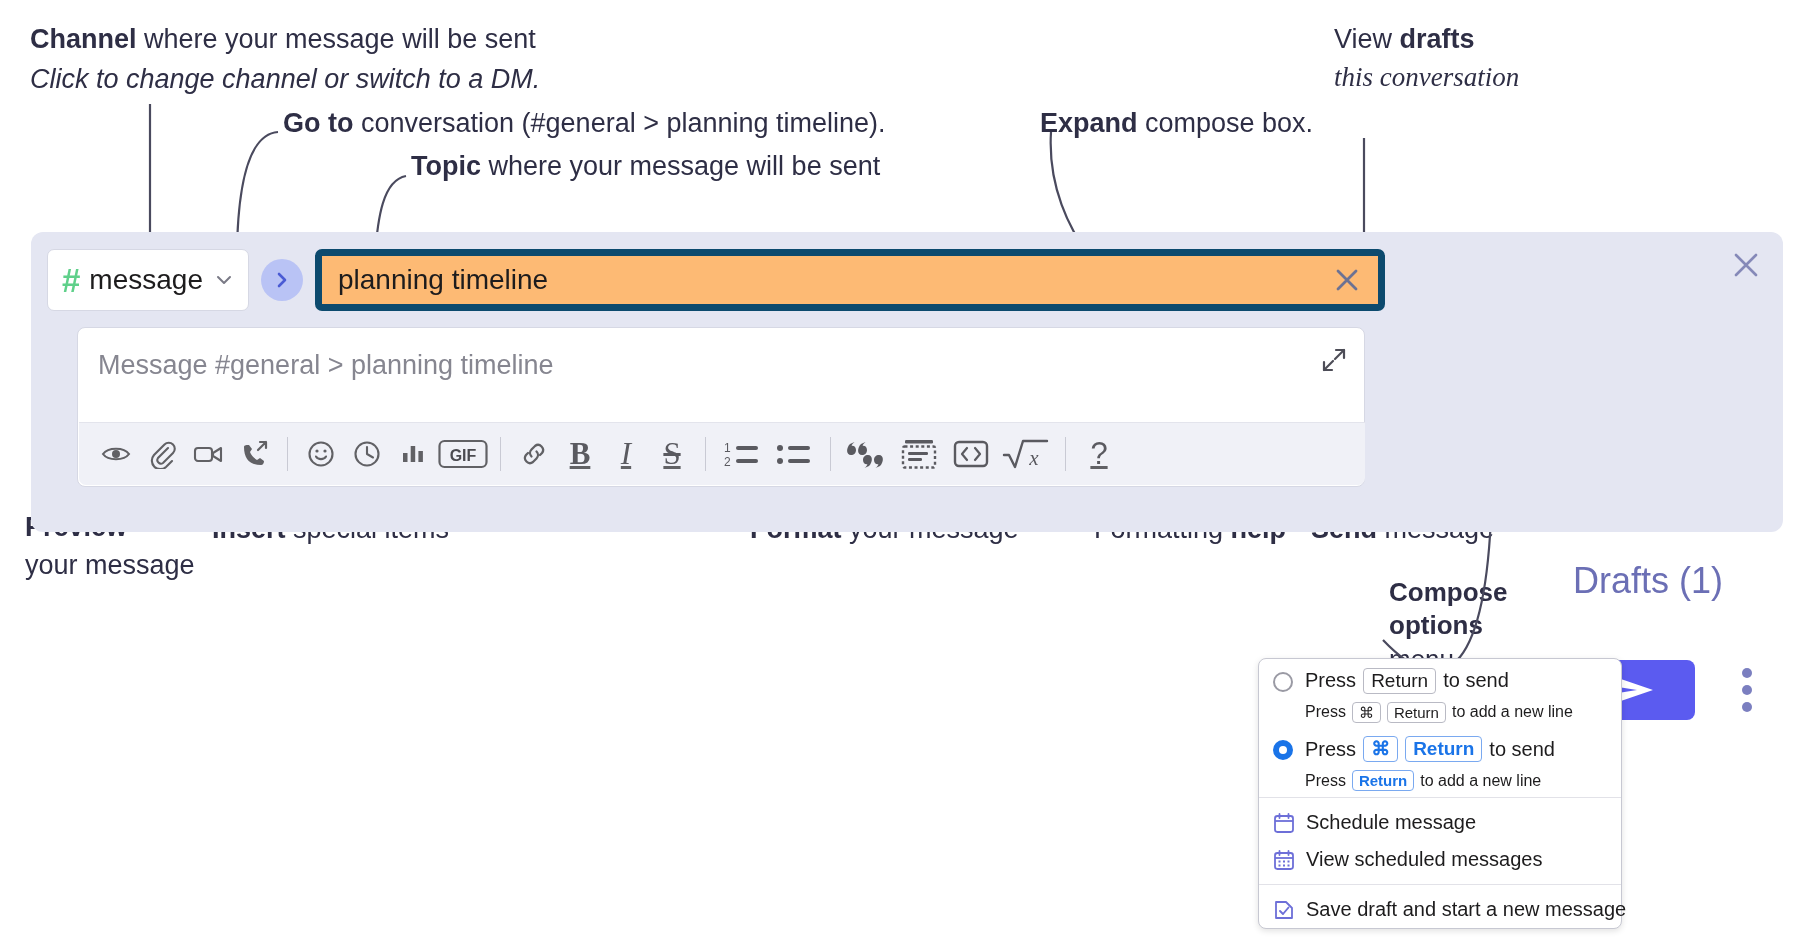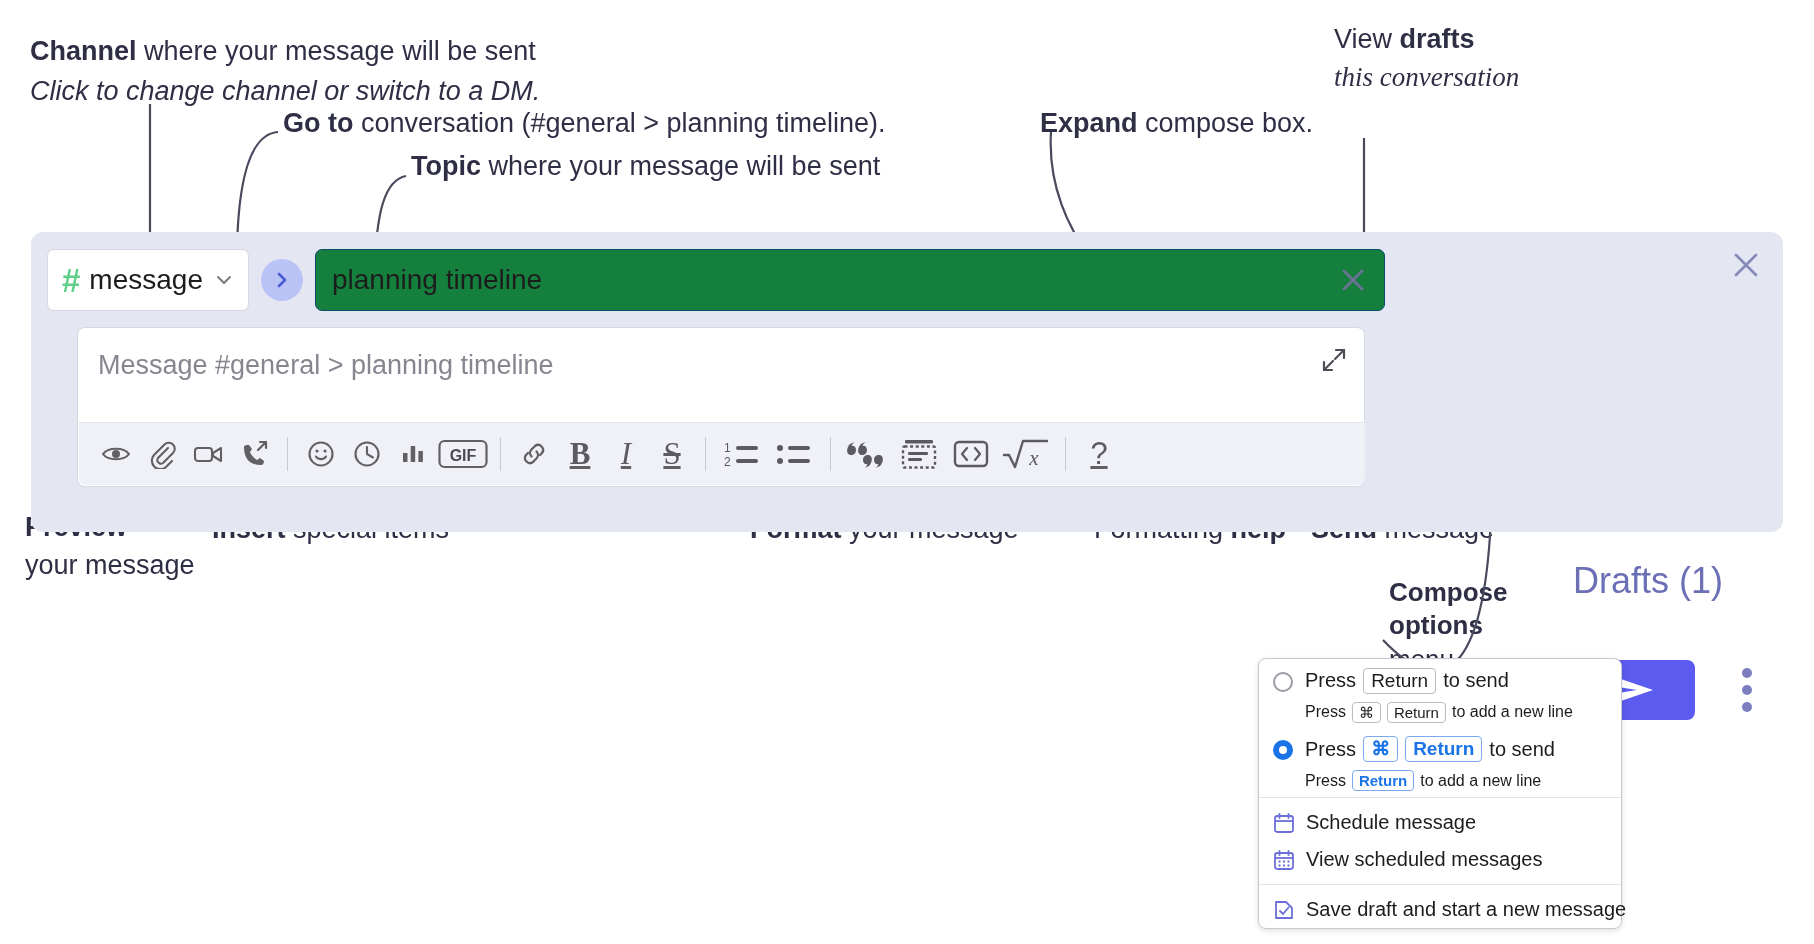--- a/index.html
+++ b/index.html
@@ -32,21 +32,21 @@
   }
   .hash{color:#5fd08a;font-size:33px;font-weight:bold;line-height:1;letter-spacing:-1px;}
   .channel-name{font-size:28px;color:#1d1c1d;}
   .chev{margin-left:auto;width:20px;height:20px;}
 
   .goto-btn{
     width:42px;height:42px;border-radius:50%;background:#b9c3f5;
     display:flex;align-items:center;justify-content:center;margin:0 12px;
   }
   .topic-field{
-    width:1070px;height:62px;background:#15803d;border:1px solid #0c4a6e;border-radius:7px;
+    width:1070px;height:62px;background:#fdba74;border:7px solid #0c4a6e;border-radius:7px;
     display:flex;align-items:center;padding:0 16px;box-sizing:border-box;position:relative;
   }
   .topic-text{font-size:28px;color:#1d1c1d;}
   .topic-clear{position:absolute;right:16px;top:50%;transform:translateY(-50%);width:30px;height:30px;}
 
   .msg-box{
     position:absolute;left:46px;top:95px;width:1288px;height:160px;
     background:#ffffff;border:1px solid #d6d8e4;border-radius:8px;box-sizing:border-box;
   }
   .placeholder{position:absolute;left:20px;top:22px;font-size:27px;color:#868690;}
@@ -89,21 +89,21 @@
   .line2 .key{font-size:15px;padding:1px 6px;}
   .key.blue{border-color:#7aa9f0;color:#1a74e8;font-weight:bold;}
   .sub-ind{padding-left:46px;}
   .divider{height:1px;background:#e2e2e8;margin:6px 0;}
   .mitem{display:flex;align-items:center;gap:11px;padding:7px 14px;font-size:20px;color:#1d1c1d;white-space:nowrap;}
   .mitem svg{flex:0 0 auto;}
 </style>
 </head>
 <body>
 
-<div class="ann ann-lg" style="left:30px;top:22px;margin-top:12px;">
+<div class="ann ann-lg" style="left:30px;top:22px;">
   <div><b>Channel</b><span> where your message will be sent</span></div>
   <div style="margin-top:5px;"><i>Click to change channel or switch to a DM.</i></div>
 </div>
 
 <div class="ann ann-lg" style="left:283px;top:106px;">
   <b>Go to</b><span> conversation (#general &gt; planning timeline).</span>
 </div>
 
 <div class="ann ann-lg" style="left:411px;top:149px;">
   <b>Topic</b><span> where your message will be sent</span>

